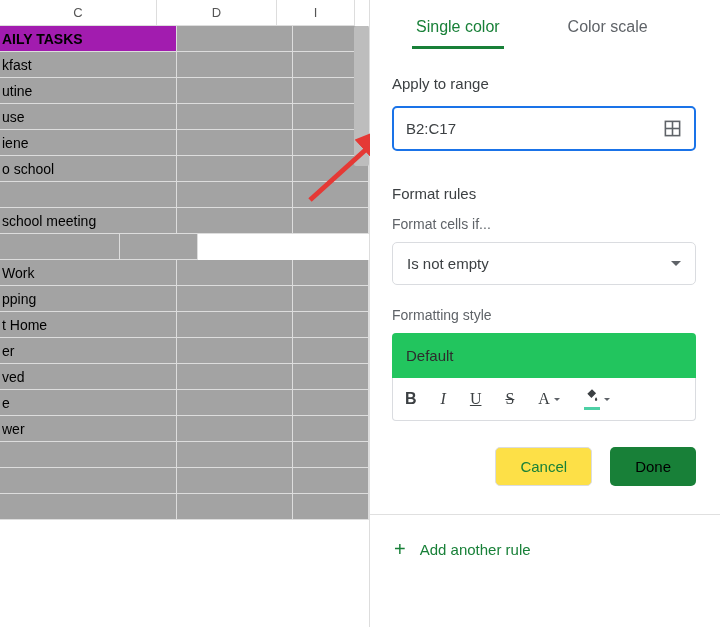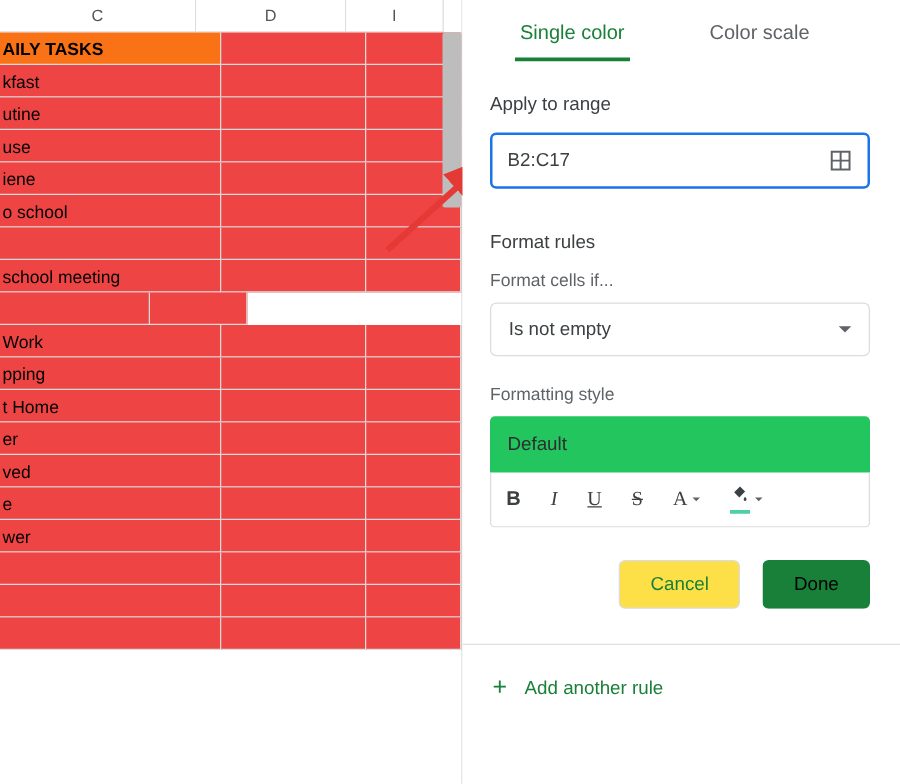--- a/index.html
+++ b/index.html
@@ -40,27 +40,27 @@
       display: flex;
     }
     .cell {
       border-right: 1px solid #ddd;
       border-bottom: 1px solid #ddd;
       font-size: 14px;
       line-height: 26px;
       padding-left: 2px;
       overflow: hidden;
       white-space: nowrap;
-      background: #ef4444;
+      background: #a3a3a3;
     }
     .cell-c { width: 183px; text-align: left; }
     .cell-d { width: 120px; }
     .cell-e { width: 78px; }
     .header-row .cell-c {
-      background: #f97316;
+      background: #a21caf;
       font-weight: bold;
     }
     .scrollbar {
       position: absolute;
       right: 0;
       top: 26px;
       width: 15px;
       height: 140px;
       background: #bdbdbd;
       border-radius: 2px;

